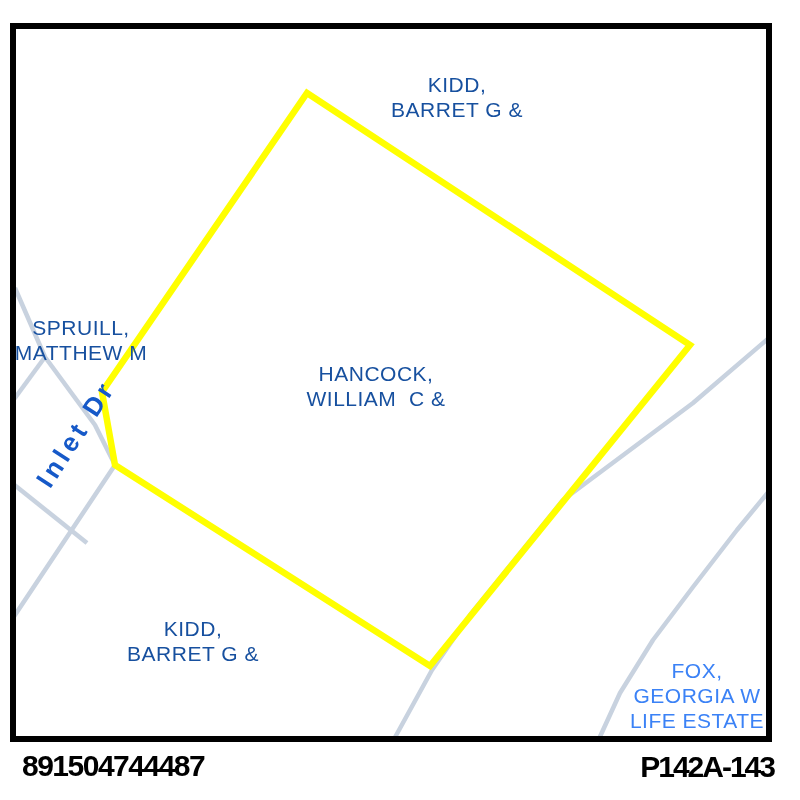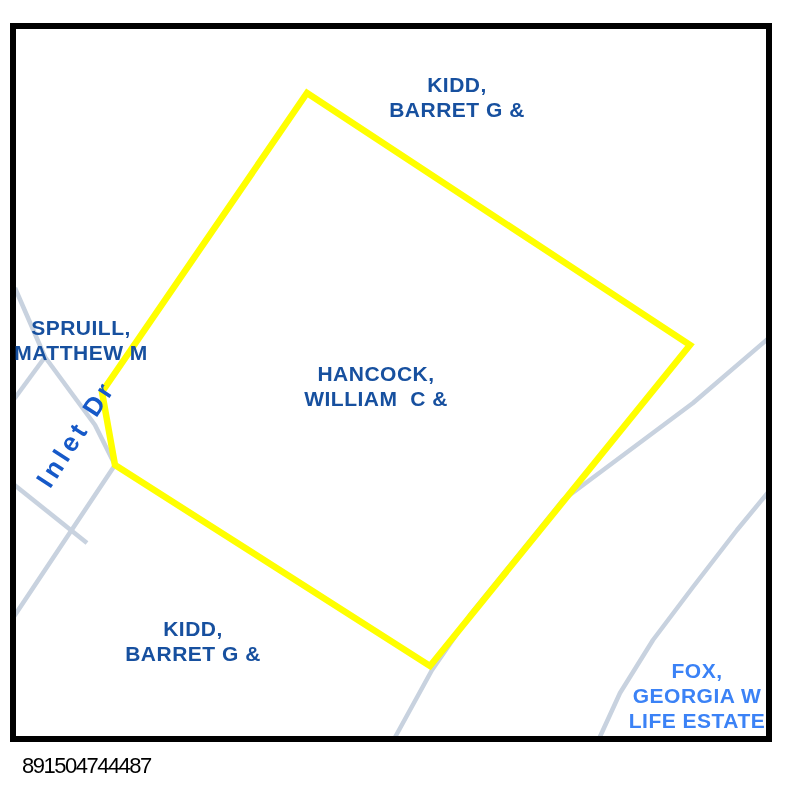--- a/index.html
+++ b/index.html
@@ -2,25 +2,25 @@
 <html><head>
 <meta charset="utf-8">
 <style>
   html,body{margin:0;padding:0;background:#ffffff;}
   .page{position:relative;width:800px;height:800px;background:#ffffff;overflow:hidden;
         font-family:"Liberation Sans", sans-serif;}
   #map-lines{position:absolute;left:0;top:0;width:800px;height:800px;}
   .frame{position:absolute;left:10px;top:23px;width:762px;height:719px;
          border:6px solid #000;box-sizing:border-box;pointer-events:none;}
   .owner-label{position:absolute;transform:translateX(-50%);
-       font-weight:bold;font-size:21px;line-height:25px;text-align:center;
+       font-weight:normal;font-size:21px;line-height:25px;text-align:center;
        white-space:pre;letter-spacing:0.5px;}
   .road-label{position:absolute;font-weight:bold;font-size:26px;letter-spacing:4px;
        white-space:pre;transform:translate(-50%,-50%) rotate(-57deg);}
-  .footer-text{position:absolute;font-weight:normal;font-size:22px;line-height:32px;
+  .footer-text{position:absolute;font-weight:bold;font-size:30px;line-height:32px;
        color:#000;white-space:pre;}
   #parcel-id{left:22px;top:750px;letter-spacing:-1.5px;}
   #view-title{left:424px;top:750px;transform:translateX(-50%);letter-spacing:-1px;}
   #sheet-id{right:26px;top:751px;letter-spacing:-2px;}
 </style>
 </head>
 <body>
 
 <div class="page" style="background: rgb(255, 255, 255);">
 
@@ -43,14 +43,15 @@
 WILLIAM  C &amp;</div>
   <div class="owner-label" style="left: 193px; top: 616px; color: rgb(23, 80, 159);">KIDD,
 BARRET G &amp;</div>
   <div class="owner-label" style="left: 697px; top: 658px; color: #3b82f6;">FOX,
 GEORGIA W
 LIFE ESTATE</div>
 
   <div class="road-label" style="left: 76px; top: 434px; color: rgb(22, 89, 200);">Inlet Dr</div>
 
   <div class="footer-text" id="parcel-id">891504744487</div>
+  <div class="footer-text" id="sheet-id">P142A-143</div>
 
 </div>
 
 </body></html>

